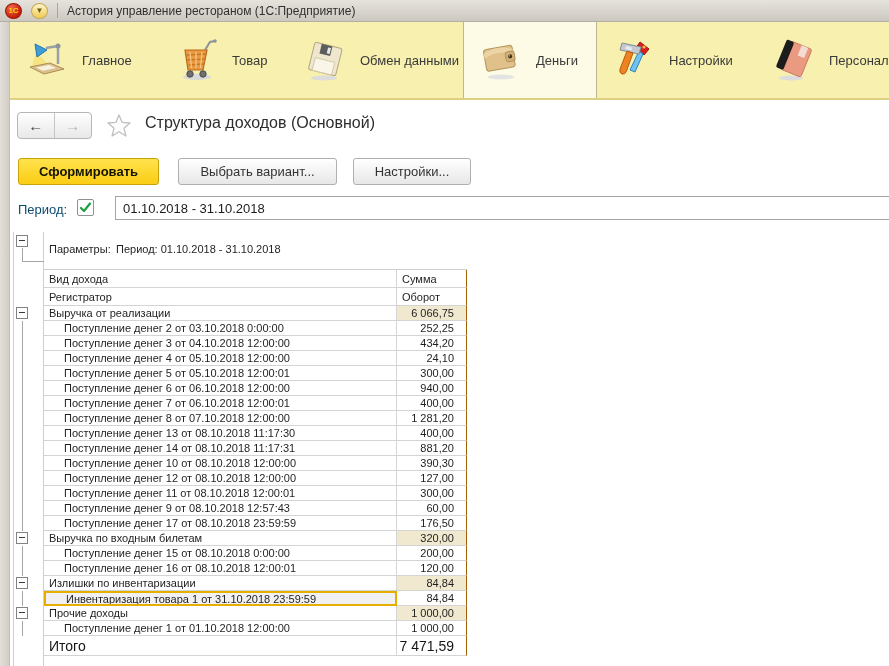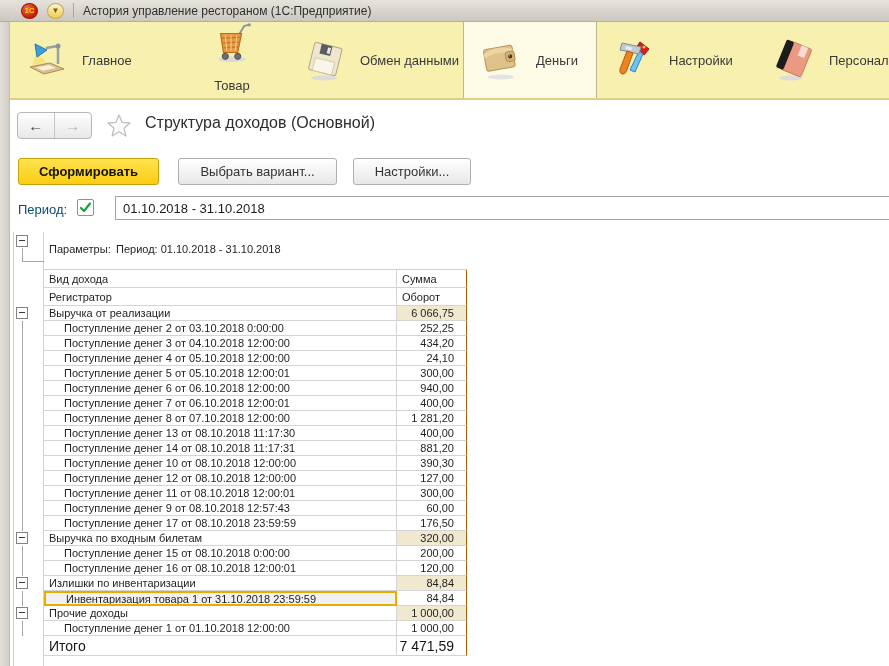--- a/index.html
+++ b/index.html
@@ -10,21 +10,21 @@
   }
 
   
   .titlebar {
     position:absolute; top:0; left:0; width:889px; height:22px;
     background:linear-gradient(#e6e3dd,#ccc8c0);
     border-bottom:1px solid #b3afa6;
     display:flex; align-items:center;
   }
   .logo-1c {
-    width:17px; height:16px; border-radius:50%; margin-left:21px;
+    width:17px; height:16px; border-radius:50%; margin-left:5px;
     background:radial-gradient(circle at 35% 30%, #f06a4f, #c61d09 70%);
     border:1px solid #991405; color:#ffd400; font-size:8px; font-weight:bold;
     display:flex; align-items:center; justify-content:center;
   }
   .drop-btn {
     width:17px; height:16px; border-radius:50%; margin-left:9px;
     background:linear-gradient(#fdf4cf,#f1cb52);
     border:1px solid #c6a94e; color:#6b5a17; font-size:8px;
     display:flex; align-items:center; justify-content:center; cursor:default;
   }
@@ -43,21 +43,21 @@
   }
   .rsection {
     height:100%; display:flex; align-items:center; gap:14px;
     padding-left:16px; cursor:default;
   }
   .rsection.active {
     background:#fdfbe6; border-left:1px solid #bcb694; border-right:1px solid #bcb694;
   }
   .rsection .ric { width:42px; height:44px; flex:0 0 42px; }
   .rsection .rlabel { font-size:13px; color:#3a3a3a; white-space:nowrap; }
-  .s-glavnoe { width:150px; } .s-tovar { width:128px;flex-direction:column; } .s-obmen { width:175px; }
+  .s-glavnoe { width:150px; } .s-tovar { width:128px; } .s-obmen { width:175px; }
   .s-dengi { width:134px; } .s-nastr { width:160px; } .s-personal { width:132px; }
 
   
   .navgroup {
     position:absolute; top:112px; left:17px; width:75px; height:27px;
     border:1px solid #b6b6b6; border-radius:4px;
     background:linear-gradient(#fefefe,#e8e8e8); display:flex;
   }
   .navgroup .half { width:50%; display:flex; align-items:center; justify-content:center; font-size:15px; }
   .navgroup .half.back { border-right:1px solid #c6c6c6; color:#3f3f3f; }

